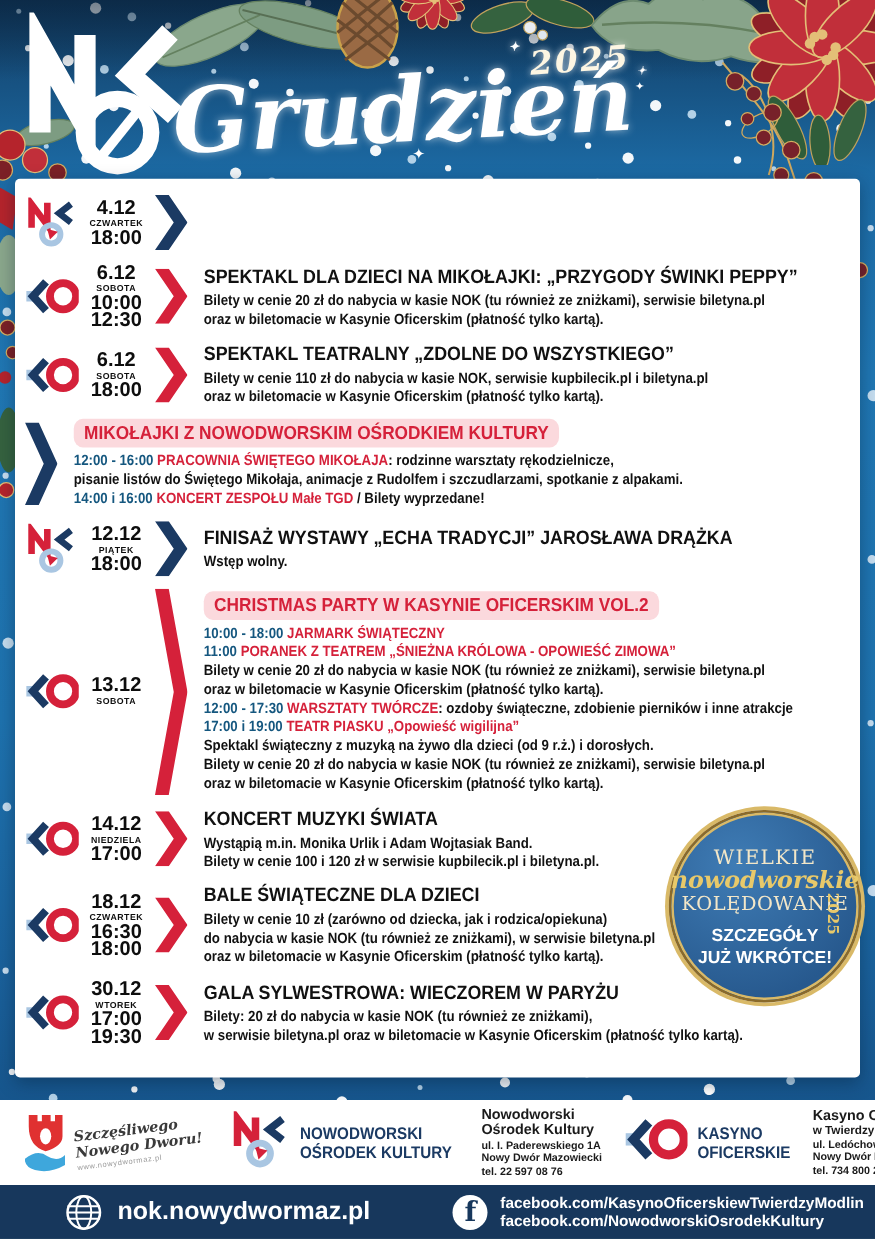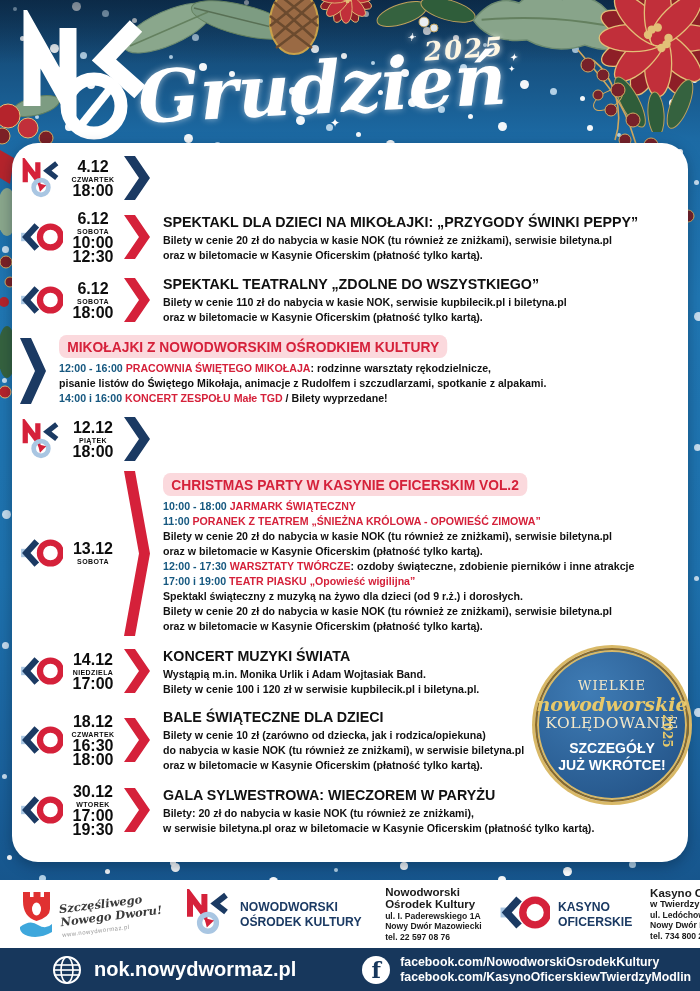--- a/index.html
+++ b/index.html
@@ -21,21 +21,21 @@
   .year::before{content:"✦";position:absolute;left:-16px;top:-6px;font-size:10px;color:#fff;}
   .year::after{content:"✦";position:absolute;right:-14px;bottom:-2px;font-size:9px;color:#fff;}
   .month{position:absolute;left:138px;top:44px;width:410px;z-index:1;color:#ffffff;
     font-family:"DejaVu Serif",serif;font-style:italic;font-weight:bold;font-size:72px;
     transform:rotate(-3deg);text-shadow:0 0 7px rgba(255,255,255,.55);}
   .sparkle{position:absolute;z-index:1;color:#fff;}
   .sparkle::before{content:"✦";}
 
   
   .panel{position:absolute;left:12px;top:143px;width:676px;height:719px;background:#ffffff;
-    border-radius:26px;z-index:2;overflow:hidden;box-shadow:0 4px 14px rgba(0,20,40,.35);}
+    border-radius:4px;z-index:2;overflow:hidden;box-shadow:0 4px 14px rgba(0,20,40,.35);}
   #events{display:flex;flex-direction:column;justify-content:space-between;
     height:705px;padding:8px 6px 6px 6px;box-sizing:border-box;}
   .ev-row{display:flex;align-items:center;padding:5px 0;}
   .ev-left{display:flex;align-items:center;flex:0 0 104px;}
   .ev-logo{width:46px;display:flex;justify-content:center;}
   .ev-when{width:58px;text-align:center;color:#0d0d0d;}
   .ev-date{font-size:16px;font-weight:bold;line-height:17px;}
   .ev-day{font-size:7px;font-weight:bold;letter-spacing:.4px;line-height:9px;}
   .ev-time{font-size:16px;font-weight:bold;line-height:14px;}
   .ev-chev{flex:0 0 30px;display:flex;align-items:center;justify-content:center;margin-right:11px;}
@@ -47,21 +47,21 @@
     transform:scaleX(.92);transform-origin:left center;}
   .ev-line{font-size:11.8px;font-weight:bold;line-height:15px;white-space:nowrap;
     transform:scaleX(.90);transform-origin:left center;}
   .seg-bk{color:#111;} .seg-rd{color:#d5213a;} .seg-tm{color:#15577f;}
 
   
   .badge{position:absolute;left:535px;top:648px;width:150px;height:150px;border-radius:50%;
     z-index:3;background:radial-gradient(circle at 35% 28%,#3f7cb5,#27598e 75%);
     border:2px solid #8a6a2a;box-shadow:0 0 0 3px #d9b967,inset 0 0 0 2px #d9b967;
     display:flex;flex-direction:column;align-items:center;justify-content:center;text-align:center;}
-  .b1{font-family:"DejaVu Serif",serif;color:#f3e7c8;font-size:13px;letter-spacing:1px;line-height:18px;}
+  .b1{font-family:"DejaVu Serif",serif;color:#f3e7c8;font-size:16px;letter-spacing:1px;line-height:18px;}
   .b2{font-family:"DejaVu Serif",serif;font-style:italic;font-weight:bold;color:#e8c96a;
     font-size:19px;line-height:19px;}
   .b3{font-family:"DejaVu Serif",serif;color:#f3e7c8;font-size:15.5px;letter-spacing:.5px;line-height:18px;}
   .b-year{position:absolute;right:4px;top:74px;transform:rotate(90deg);transform-origin:center;
     font-family:"DejaVu Serif",serif;color:#e8c96a;font-size:12px;font-weight:bold;}
   .b-cta{color:#fff;font-weight:bold;font-size:14px;line-height:17px;margin-top:8px;}
   .b-cta2{color:#fff;font-weight:bold;font-size:14px;line-height:17px;}
 
   
   .footer-white{position:absolute;left:0;top:880px;width:700px;height:68px;background:#fff;z-index:2;
@@ -446,20 +446,24 @@
               <div class="ev-date">12.12</div>
               <div class="ev-day">PIĄTEK</div>
               <div class="ev-time">18:00</div>
             </div>
           </div>
           <div class="ev-chev">
             <svg width="26" height="44" viewBox="0 0 26 60" preserveAspectRatio="none">
     <polygon points="0,0 11,0 26,30 11,60 0,60 15,30" fill="#1b3a63"></polygon>
             </svg>
           </div>
+          <div class="ev-body">
+            <div class="ev-title">FINISAŻ WYSTAWY „ECHA TRADYCJI” JAROSŁAWA DRĄŻKA</div>
+            <div class="ev-line"><span class="seg-bk">Wstęp wolny.</span></div>
+          </div>
         </div>
         <div class="ev-row">
           <div class="ev-left">
             <span class="ev-logo">
               <svg width="44" height="32" viewBox="0 0 42 30">
   <rect x="2" y="11" width="7" height="8" fill="#a9c6e2"></rect>
   <polyline points="17,4 7,15 17,26" fill="none" stroke="#1b3a63" stroke-width="6"></polyline>
   <circle cx="30" cy="15" r="10" fill="none" stroke="#d5213a" stroke-width="6"></circle>
               </svg>
             </span>
@@ -638,18 +642,18 @@
         <ellipse cx="15" cy="15" rx="6" ry="13" fill="none" stroke="#fff" stroke-width="1.6"></ellipse>
         <line x1="2" y1="10" x2="28" y2="10" stroke="#fff" stroke-width="1.6"></line>
         <line x1="2" y1="15" x2="28" y2="15" stroke="#fff" stroke-width="1.6"></line>
         <line x1="2" y1="20" x2="28" y2="20" stroke="#fff" stroke-width="1.6"></line>
       </svg>
       <span class="site-text">nok.nowydwormaz.pl</span>
     </div>
     <div class="fb">
       <span class="fb-icon"></span>
       <div class="fb-lines">
+        <div>facebook.com/KasynoOficerskiewTwierdzyModlin</div>
         <div>facebook.com/NowodworskiOsrodekKultury</div>
-        <div>facebook.com/KasynoOficerskiewTwierdzyModlin</div>
       </div>
     </div>
   </div>
 </div>
 
 </body></html>

